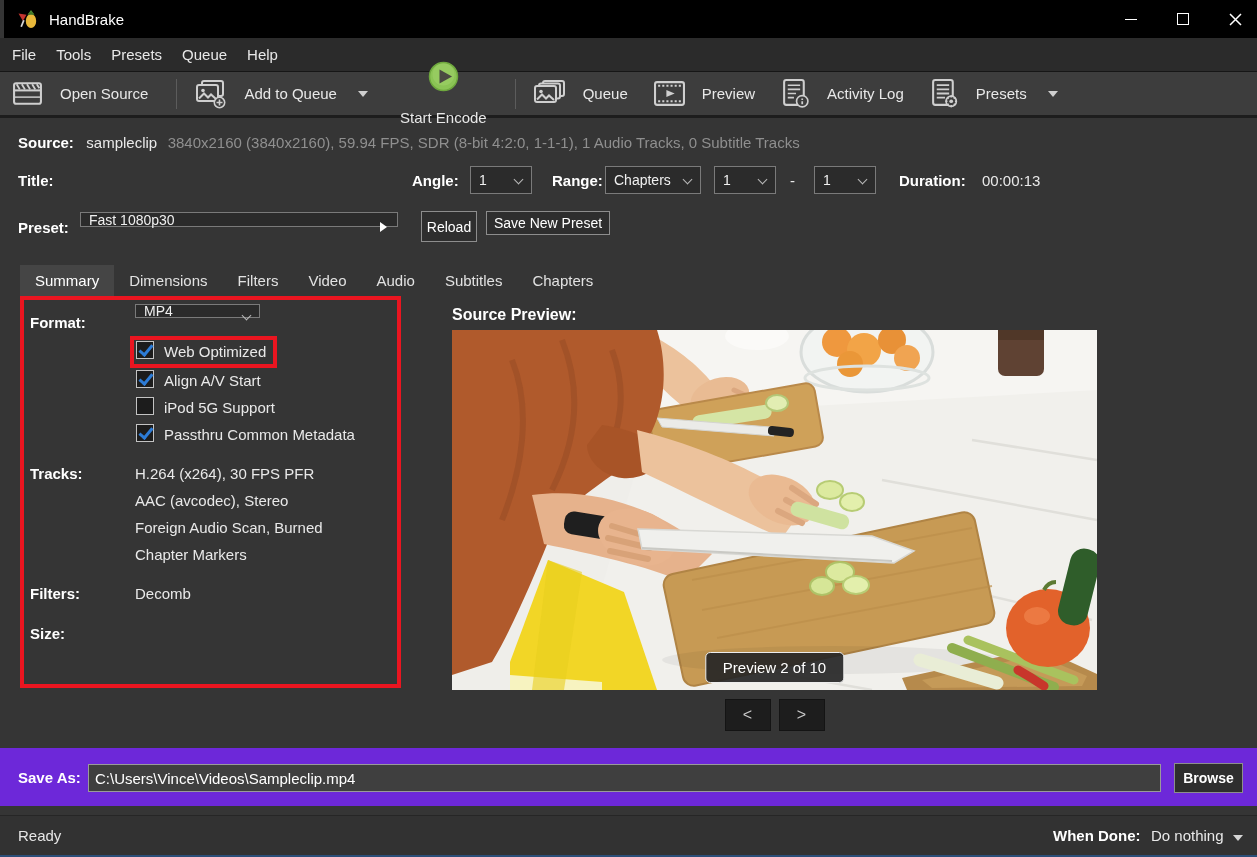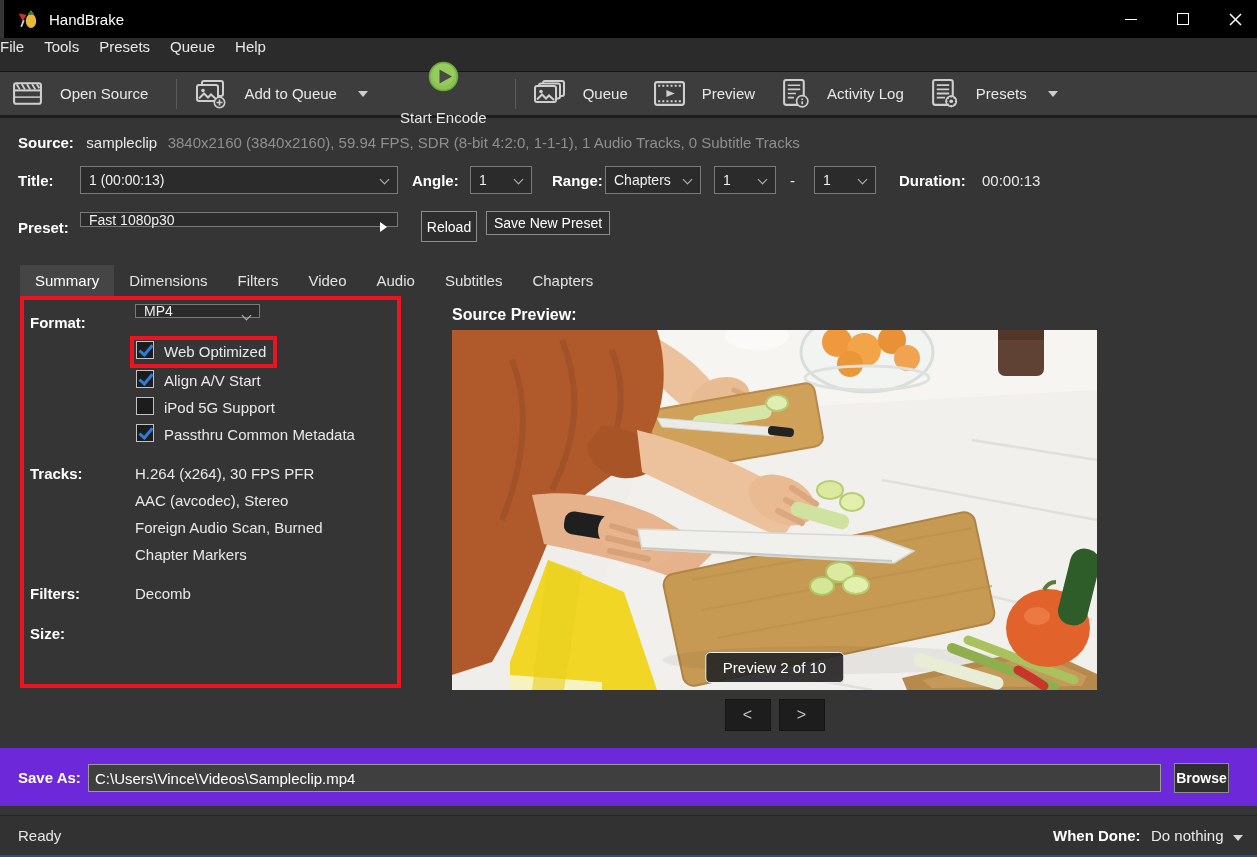--- a/index.html
+++ b/index.html
@@ -11,21 +11,21 @@
   }
   
   .titlebar { position:absolute; left:4px; top:0; width:100%; height:38px; background:#000; display:flex; align-items:center; }
   .titlebar .app-title { color:#fff; font-size:15px; margin-left:10px; }
   .tb-icon { margin-left:13px; width:22px; height:22px; }
   .win-controls { position:absolute; right:0; top:0; height:38px; display:flex; }
   .win-btn { width:52px; height:38px; display:flex; align-items:center; justify-content:center; }
   .glyph-min { width:12px; border-top:1.6px solid #fff; display:block; }
   .glyph-max { width:12px; height:12px; border:1.6px solid #fff; display:block; }
   
-  .menubar { position:absolute; left:0; top:38px; width:100%; height:33px; background:#2b2b2b; display:flex; align-items:flex-start; }
+  .menubar { position:absolute; left:0; top:38px; width:100%; height:33px; background:#2b2b2b; display:flex; align-items:center; padding-left:12px; }
   .menu-item { color:#e8e8e8; font-size:15px; padding:0 12px 0 0; margin-right:8px; }
   
   .toolbar { position:absolute; left:0; top:71px; width:100%; height:47px; background:#3d3d3d; border-top:1px solid #161616; border-bottom:3px solid #1d1d1d; display:flex; align-items:center; padding-left:12px; }
   .tool-item { display:flex; align-items:center; gap:17px; color:#e8e8e8; font-size:15px; margin-right:26px; }
   .tool-sep { width:1px; height:30px; background:#5c5c5c; margin:0 16px 0 2px; }
   .caret-down { width:0; height:0; border-left:5px solid transparent; border-right:5px solid transparent; border-top:6px solid #cfcfcf; margin-left:4px; }
   
   .lbl { color:#fff; font-weight:700; font-size:15px; }
   .val { color:#e9e9e9; font-size:15px; }
   .dim { color:#8f8f8f; font-size:15px; }
@@ -162,24 +162,20 @@
     </div>
   </div>
 
   <div style="position:absolute; left:18px; top:134px;">
     <span class="lbl">Source:</span>
     <span class="val" style="margin-left:8px;">sampleclip</span>
     <span class="dim" style="margin-left:6px;">3840x2160 (3840x2160), 59.94 FPS, SDR (8-bit 4:2:0, 1-1-1), 1 Audio Tracks, 0 Subtitle Tracks</span>
   </div>
 
   <span class="lbl" style="position:absolute; left:18px; top:172px;">Title:</span>
-  <div class="select" style="left:80px; top:166px; width:318px;">
-    <span>1 (00:00:13)</span>
-      <span class="vchev"></span>
-  </div>
   <span class="lbl" style="position:absolute; left:412px; top:172px;">Angle:</span>
   <div class="select" style="left:470px; top:166px; width:62px;">
     <span>1</span>
       <span class="vchev"></span>
   </div>
   <span class="lbl" style="position:absolute; left:552px; top:172px;">Range:</span>
   <div class="select" style="left:605px; top:166px; width:96px;">
     <span>Chapters</span>
       <span class="vchev"></span>
   </div>
@@ -331,21 +327,21 @@
     <div class="preview-overlay">Preview 2 of 10</div>
   </div>
   <div class="nav-row">
     <div class="nav-btn">&lt;</div>
     <div class="nav-btn">&gt;</div>
   </div>
 
   <div class="saveas-band">
     <span class="lbl" style="position:absolute; left:18px; top:21px;">Save As:</span>
     <input class="saveas-input" type="text" value="C:\Users\Vince\Videos\Sampleclip.mp4" style="">
-    <div class="btn" style="left:1174px; top:15px; width:55px; height:30px; font-weight:700;">Browse</div>
+    <div class="btn" style="left:1174px; top:15px; width:69px; height:30px; font-weight:700;">Browse</div>
   </div>
 
   <div class="statusbar">
     <span class="val" style="position:absolute; left:18px; top:11px; font-size:15px; color:#e6e6e6;">Ready</span>
     <div style="position:absolute; right:14px; top:11px;">
       <span class="lbl">When Done:</span>
       <span class="val" style="margin-left:6px;">Do nothing</span>
       <span class="whendone-caret"></span>
     </div>
   </div>

